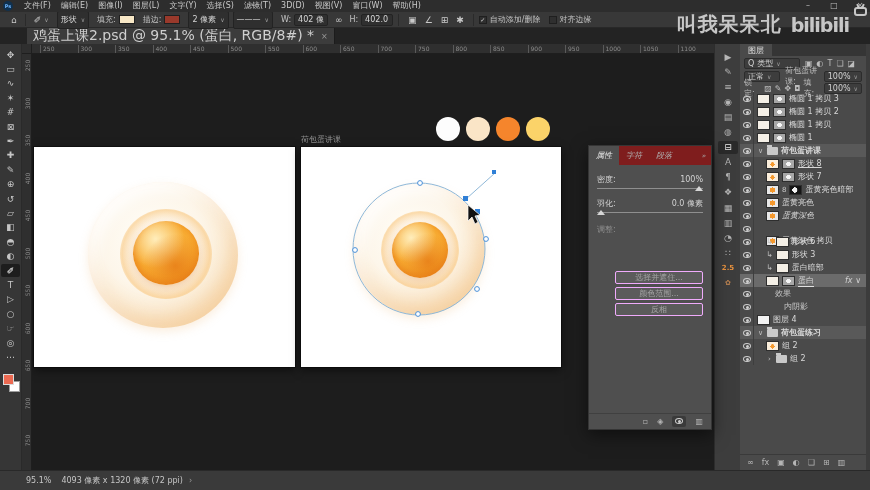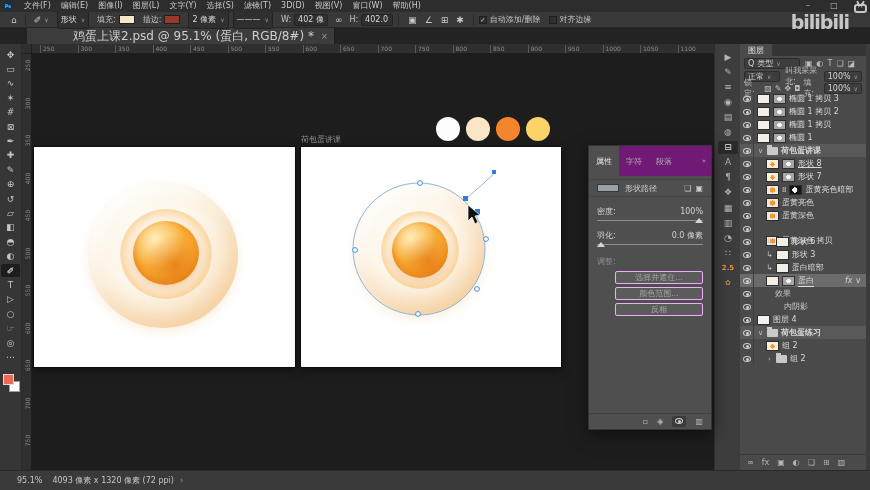--- a/index.html
+++ b/index.html
@@ -19,21 +19,21 @@
   .ob-gap { width:8px; } .ob-sep { width:1px; height:12px; background:#2a2a2a; margin:0 5px; }
   .ob-ico { font-size:9px; color:#c9c9c9; padding:0 3px; }
   .ob-select { background:#2f2f2f; border:1px solid #232323; border-radius:2px; height:12px; display:flex; align-items:center; padding:8px 3px; gap:4px; color:#d6d6d6; }
   .ob-field { background:#2f2f2f; border:1px solid #232323; border-radius:2px; height:12px; display:flex; align-items:center; padding:0 3px; color:#d6d6d6; min-width:32px; }
   .ob-caret { font-size:6px; color:#9a9a9a; }
   .swatch { width:16px; height:9px; border:1px solid #1f1f1f; }
   .cb { width:8px; height:8px; background:#2f2f2f; border:1px solid #1f1f1f; margin-right:3px; display:inline-flex; align-items:center; justify-content:center; font-size:6px; color:#d6d6d6; }
 
   #tabbar { left:0; top:28px; width:870px; height:16px; background:#232323; z-index:28; }
   #doctab { position:absolute; left:27px; top:0; height:16px; background:#3c3c3c; border-right:1px solid #1c1c1c; display:flex; align-items:center; padding:0 6px; gap:7px; }
-  #doctab .title { font-size:12px; color:#cfcfcf; white-space:nowrap;margin-left:40px; }
+  #doctab .title { font-size:14px; color:#cfcfcf; white-space:nowrap; }
   #doctab .close { font-size:8px; color:#9a9a9a; }
 
   
   #watermark { right:5px; top:11px; display:flex; align-items:center; gap:9px; z-index:40; opacity:.92; }
   #wm-text { font-size:20px; font-weight:bold; color:#d4d4d4; letter-spacing:1px; }
   #wm-logo { position:relative; font-size:19px; font-weight:bold; color:#d4d4d4; letter-spacing:-1px; padding-right:16px; }
   #wm-tv { position:absolute; right:-2px; top:-7px; width:13px; height:9px; border:2px solid #d4d4d4; border-radius:3px; }
   #wm-tv::before, #wm-tv::after { content:""; position:absolute; width:2px; height:4px; background:#d4d4d4; top:-5px; }
   #wm-tv::before { left:1px; transform:rotate(-25deg); } #wm-tv::after { right:1px; transform:rotate(25deg); }
 
@@ -67,21 +67,21 @@
   .yolk { position:absolute; border-radius:50%;
     background:
       radial-gradient(circle at 64% 70%, rgba(224,104,8,.62) 0%, rgba(224,104,8,0) 52%),
       radial-gradient(circle at 34% 28%, #ffedbb 0%, rgba(255,237,187,0) 46%),
       radial-gradient(circle at 50% 46%, #fcc654 0%, #f7a930 55%, #f19020 80%, #ed8213 100%);
     box-shadow: 0 3px 8px rgba(228,140,50,.45), inset 0 -3px 6px rgba(220,110,18,.35); }
   #pathsvg { position:absolute; left:0; top:0; }
 
   
   #propspanel { left:588px; top:145px; width:124px; height:285px; background:#4f4f4f; border:1px solid #353535; box-shadow:0 5px 16px rgba(0,0,0,.5); z-index:25; font-size:8px; }
-  #prop-tabs { height:30px; background:#701a75; display:flex; align-items:stretch; }
+  #prop-tabs { height:19px; background:#7f1d1d; display:flex; align-items:stretch;font-style:italic; }
   .ptab { padding:0 7px; display:flex; align-items:center; color:#b0b0b0; }
   .ptab.active { background:#4f4f4f; color:#e6e6e6; }
   #prop-tabs .collapse { margin-left:auto; padding-right:5px; display:flex; align-items:center; color:#a8a8a8; font-size:7px; }
   .prow { display:flex; align-items:center; padding:0 8px; }
   #mask-ico { width:13px; height:10px; background:#262626; border:1px solid #1c1c1c; margin-right:6px;
     background-image:radial-gradient(circle at 50% 50%, #cfcfcf 0 30%, #262626 31%); }
   #sp-thumb { width:22px; height:8px; background:#9ba1a6; border:1px solid #33383b; margin-right:6px; }
   .prop-btn-ic { margin-left:4px; font-size:8px; color:#cfcfcf; }
   .slider { position:relative; height:1px; background:#8f8f8f; margin:3px 8px 0 8px; }
   .sl-thumb { position:absolute; top:-2px; width:0; height:0; border-left:4px solid transparent; border-right:4px solid transparent; border-bottom:5px solid #d6d6d6; }
@@ -123,21 +123,21 @@
   .folder::before { content:""; position:absolute; top:-2px; left:0; width:5px; height:2px; background:#c9c9c9; }
   .expander { font-size:7px; color:#c0c0c0; width:7px; text-align:center; }
   .clip { font-size:8px; color:#bdbdbd; }
   .linkchain { font-size:7px; color:#c9c9c9; }
   .fxbadge { margin-left:auto; padding-right:5px; font-size:8px; color:#d0d0d0; font-style:italic; }
   #lp-footer { position:absolute; left:0; bottom:0; width:100%; height:16px; border-top:1px solid #3a3a3a; display:flex; align-items:center; gap:8px; padding:0 7px; }
   .lficon { font-size:8px; color:#b5b5b5; }
 
   
   #statusbar { left:0; top:470px; width:870px; height:20px; background:#3a3a3a; border-top:1px solid #292929; display:flex; align-items:center; font-size:8px; color:#c6c6c6; z-index:30; }
-  #sb-zoom { margin-left:17px; } #sb-info { margin-left:10px; } #sb-chev { margin-left:6px; color:#9a9a9a; }
+  #sb-zoom { margin-left:26px; } #sb-info { margin-left:10px; } #sb-chev { margin-left:6px; color:#9a9a9a; }
 </style>
 </head>
 <body>
 
 <div id="menubar" class="abs">
   <div id="pslogo">Ps</div>
   <div id="menus" style="display:flex;">
       <div class="menu-item">文件(F)</div>
       <div class="menu-item">编辑(E)</div>
       <div class="menu-item">图像(I)</div>
@@ -212,20 +212,21 @@
 </div>
 
 <div id="tabbar" class="abs">
   <div id="doctab">
     <span class="title">鸡蛋上课2.psd @ 95.1% (蛋白, RGB/8#) *</span>
     <span class="close">×</span>
   </div>
 </div>
 
 <div id="watermark" class="abs">
+  <span id="wm-text">叫我呆呆北</span>
   <span id="wm-logo">
     <span>bilibili</span>
     <span id="wm-tv"></span>
   </span>
 </div>
 
 <div id="toolbar" class="abs">
     <div class="tool" style="top: 4px;">✥</div>
     <div class="tool" style="top: 18.4px;">▭</div>
     <div class="tool" style="top: 32.8px;">∿</div>
@@ -322,25 +323,20 @@
   </div>
 </div>
 
 <div id="propspanel" class="abs">
   <div id="prop-tabs">
       <div class="ptab active">属性</div>
       <div class="ptab">字符</div>
       <div class="ptab">段落</div>
       <div class="collapse">»</div>
     </div>
-  <div class="prow" style="height:18px; margin-top:3px; border-top:1px solid #444; border-bottom:1px solid #444;">
-    <span id="sp-thumb"></span>
-    <span style="color:#c9c9c9;">形状路径</span>
-    <span style="margin-left:auto;" id="prop-hicons"><span class="prop-btn-ic">❏</span><span class="prop-btn-ic">▣</span></span>
-  </div>
   <div class="prow" style="height:12px; margin-top:8px;">
     <span>密度:</span>
     <span style="margin-left:auto;">100%</span>
   </div>
   <div class="slider">
       <span class="sl-thumb" style="right:0;"></span>
     </div>
   <div class="prow" style="height:12px; margin-top:8px;">
     <span>羽化:</span>
     <span style="margin-left:auto;">0.0 像素</span>
@@ -399,21 +395,21 @@
         <span class="tiny-ico">T</span>
         <span class="tiny-ico">❏</span>
         <span class="tiny-ico">◪</span>
       </span>
   </div>
   <div class="lp-row" style="height:12px;">
     <span class="lp-box" style="width:42px;">
       <span>正常</span>
         <span class="ob-caret">∨</span>
     </span>
-    <span style="margin-left:2px; color:#bdbdbd;">叫我呆呆北:</span>
+    <span style="margin-left:2px; color:#bdbdbd;">荷包蛋讲课:</span>
     <span class="lp-box">
       <span>100%</span>
         <span class="ob-caret">∨</span>
     </span>
   </div>
   <div class="lp-row" style="height:12px;">
     <span style="color:#bdbdbd;">锁定:</span>
     <span id="lp-lock-icons" style="display:flex; gap:3px;">
         <span class="tiny-ico">▨</span>
         <span class="tiny-ico">✎</span>
@@ -514,21 +510,21 @@
         </div>
         <div class="lcontent" style="padding-left: 12px;">
           <span class="thumb t-yolk"></span>
           <span class="lname">蛋黄亮色</span>
         </div>
       </div>
       <div class="lrow">
         <div class="eyecell">
           <span class="eye"></span>
         </div>
-        <div class="lcontent" style="padding-left: 12px;">
+        <div class="lcontent" style="padding-left: 12px; font-style: italic;">
           <span class="thumb t-yolk"></span>
           <span class="lname">蛋黄深色</span>
         </div>
       </div>
       <div class="lrow">
         <div class="eyecell">
           <span class="eye"></span>
         </div>
         <div class="lcontent" style="padding-left: 12px; margin-top: 24px;">
           <span class="thumb t-yolk"></span>

